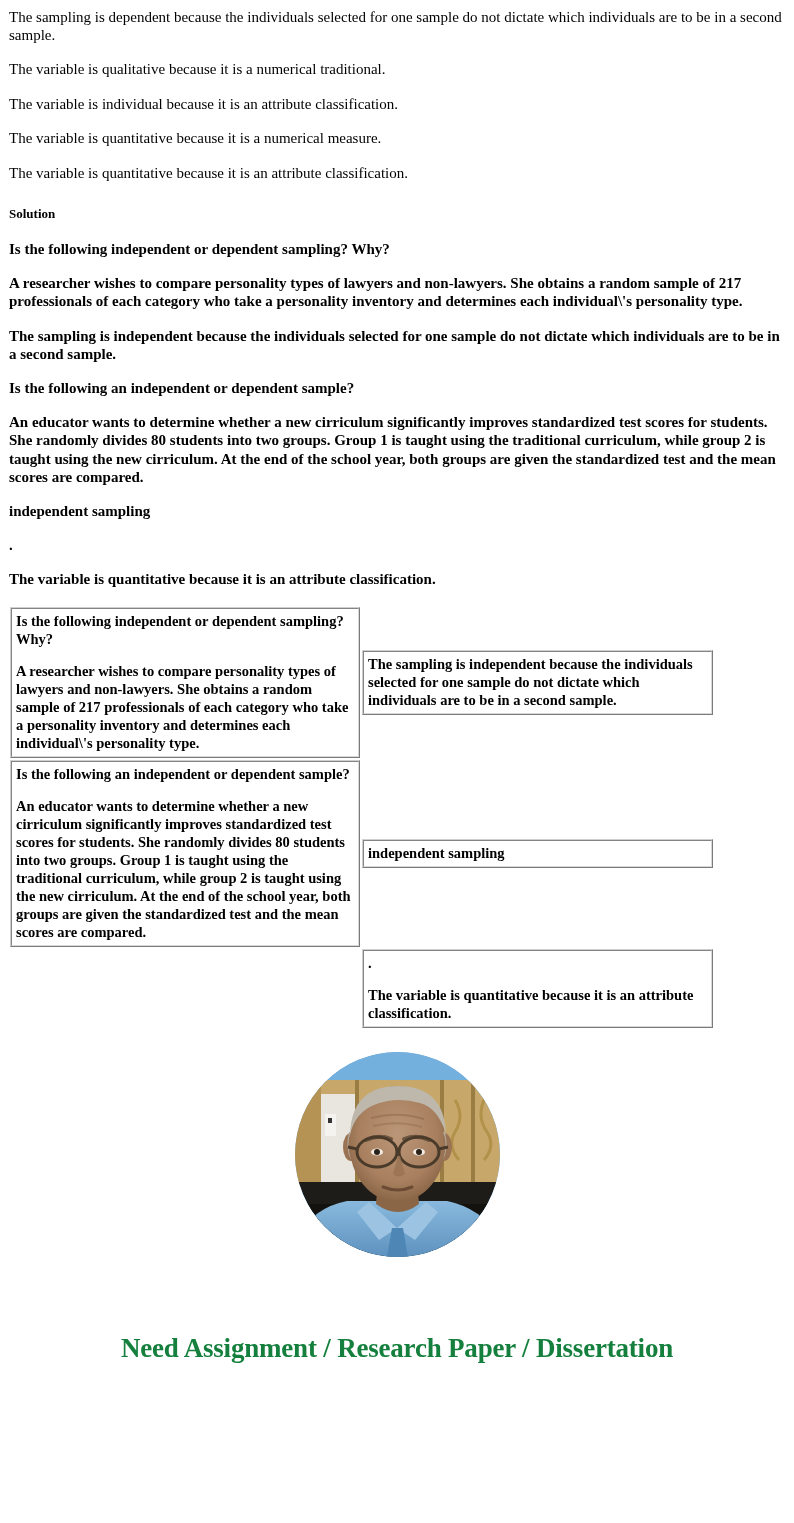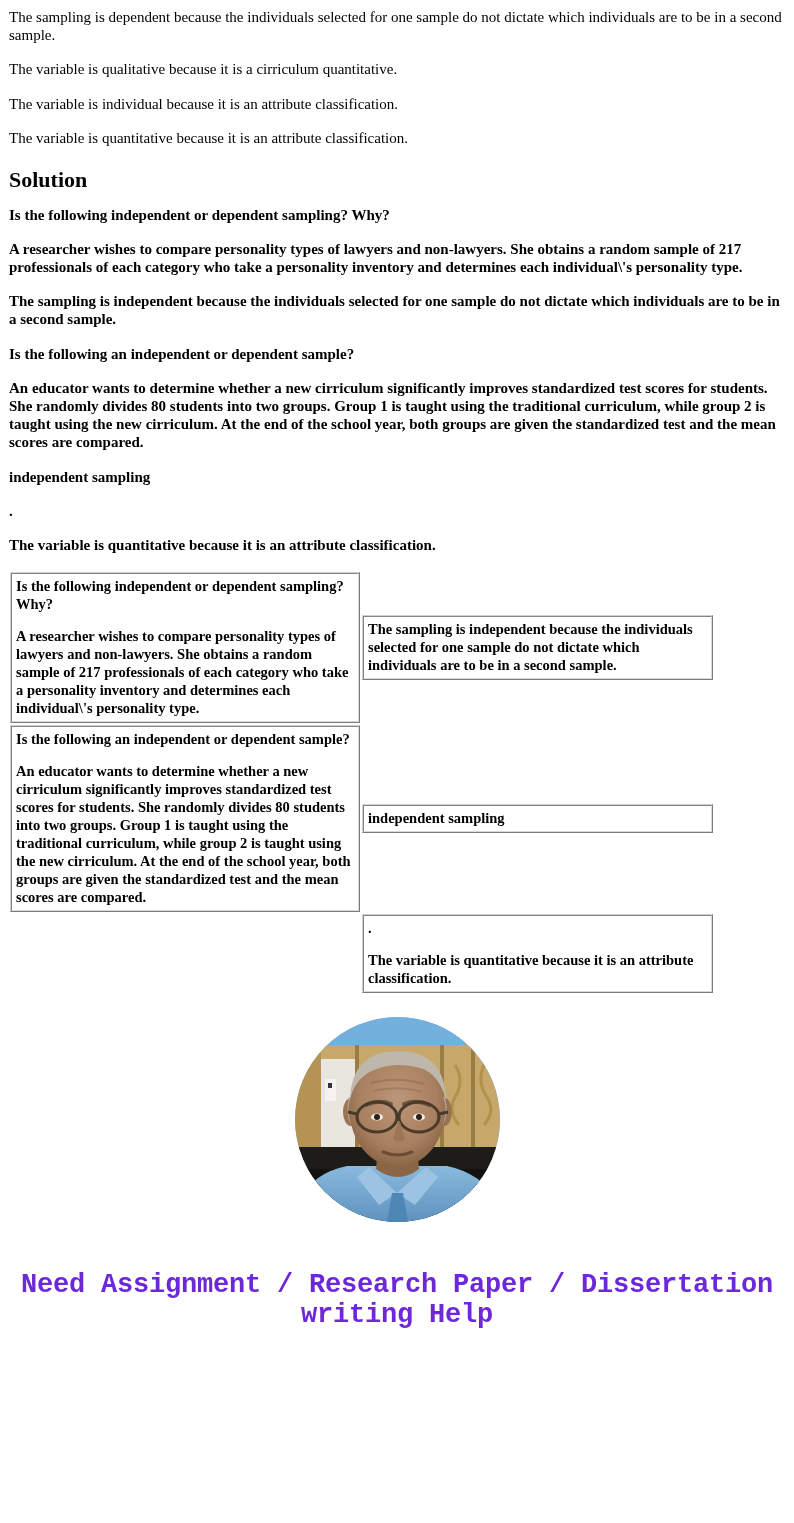--- a/index.html
+++ b/index.html
@@ -23,21 +23,21 @@
     box-sizing: border-box;
   }
   p.plain {
     font-size: 15px;
     line-height: 17.5px;
     margin: 0 0 17px 0;
     font-weight: normal;
   }
 
   h2.solution {
-    font-size: 22px;
+    font-size: 13px;
     font-weight: bold;
     margin: 22px 0 16px 0;
     line-height: 20px;
   }
 
   p.bold {
     font-size: 15px;
     line-height: 18.2px;
     font-weight: bold;
     margin: 0 0 16px 0;
@@ -109,39 +109,40 @@
     border-radius: 50%;
     overflow: hidden;
     position: relative;
     background: #6fa8d4;
     line-height: 0;
   }
   .avatar svg { display: block; }
 
   
   .footer {
-    margin-top: 44px;
+    margin-top: 72px;
     text-align: center;
-    font-family: Liberation Mono, monospace;
+    font-family: Liberation Serif, serif;
     font-weight: bold;
     font-size: 27px;
     line-height: 30px;
-    color: #6d28d9;
+    color: #15803d;
     letter-spacing: -0.2px;
   }
   .footer .line { display: block; }
 </style>
 </head>
 <body>
 
 <div class="doc">
 
   <p class="plain">The sampling is dependent because the individuals selected for one sample do not dictate which individuals are to be in a second sample.</p>
-  <p class="plain">The variable is qualitative because it is a cirriculum quantitative.</p>
+  <p class="plain">The variable is qualitative because it is a numerical traditional.</p>
   <p class="plain">The variable is individual because it is an attribute classification.</p>
+  <p class="plain">The variable is quantitative because it is a numerical measure.</p>
   <p class="plain">The variable is quantitative because it is an attribute classification.</p>
 
   <h2 class="solution">Solution</h2>
 
   <p class="bold">Is the following independent or dependent sampling? Why?</p>
   <p class="bold">A researcher wishes to compare personality types of lawyers and non-lawyers. She obtains a random sample of 217 professionals of each category who take a personality inventory and determines each individual\'s personality type.</p>
   <p class="bold">The sampling is independent because the individuals selected for one sample do not dictate which individuals are to be in a second sample.</p>
   <p class="bold">Is the following an independent or dependent sample?</p>
   <p class="bold">An educator wants to determine whether a new cirriculum significantly improves standardized test scores for students. She randomly divides 80 students into two groups. Group 1 is taught using the traditional curriculum, while group 2 is taught using the new cirriculum. At the end of the school year, both groups are given the standardized test and the mean scores are compared.</p>
   <p class="bold">independent sampling</p>
@@ -279,14 +280,13 @@
         <path d="M88 135 q15 6 29 0" stroke="#6b4b33" stroke-width="3" fill="none" stroke-linecap="round"></path>
 
         <path d="M80 142 q23 12 45 0 q-21 16 -45 0" fill="#8a6647" opacity=".45"></path>
       </g>
     </svg>
   </div>
 </div>
 
 <div class="footer">
   <span class="line">Need Assignment / Research Paper / Dissertation</span>
-  <span class="line">writing Help</span>
 </div>
 
 </body></html>

